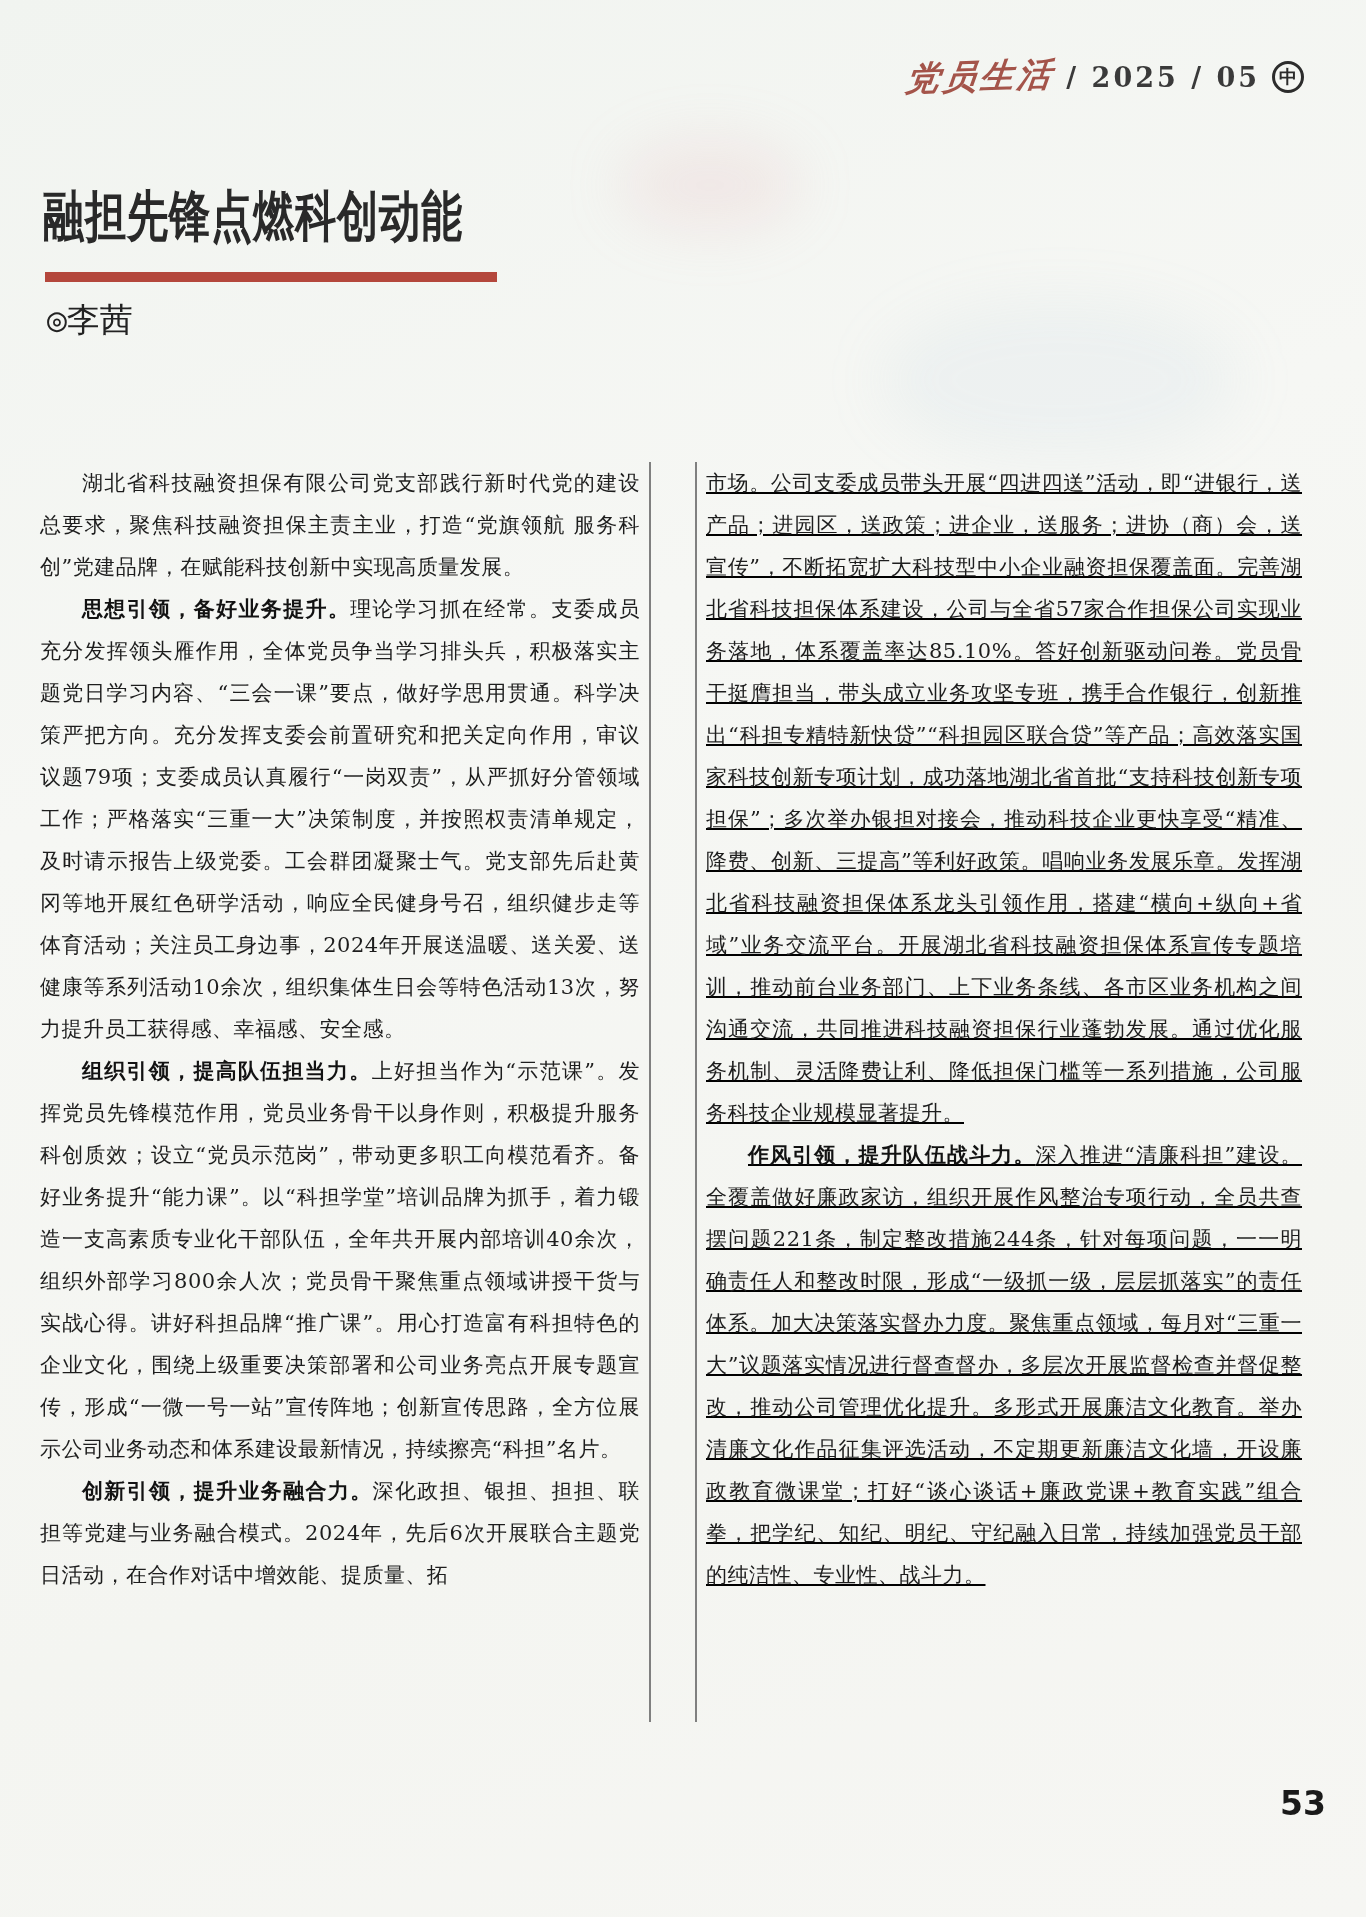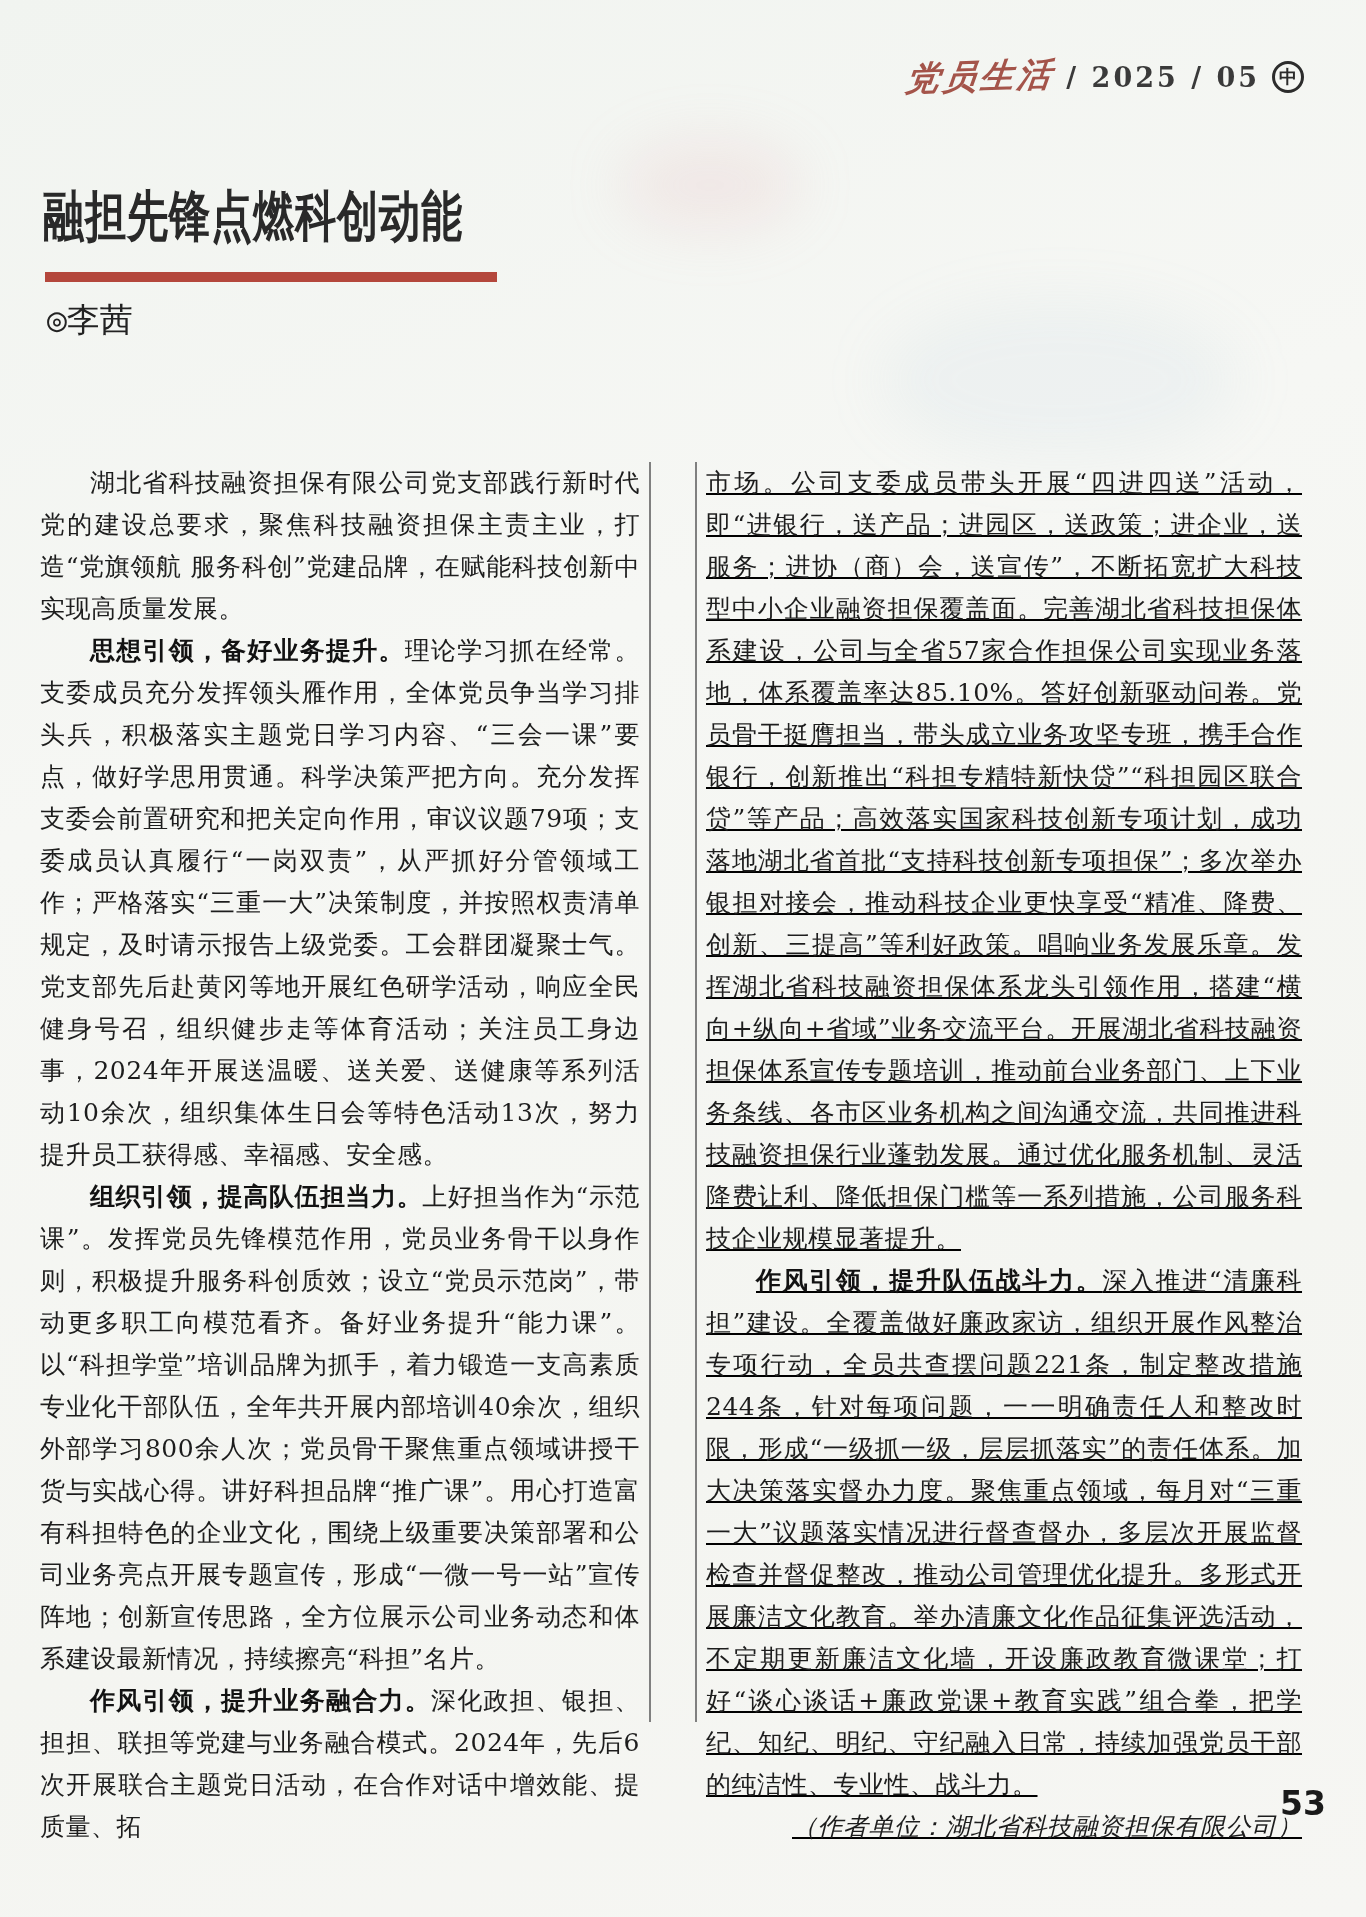--- a/index.html
+++ b/index.html
@@ -36,21 +36,21 @@
 
   .columns { position:absolute; left:40px; top:462px; width:1262px; display:flex; }
   .col { width:600px; }
   .col.right { width:596px;text-decoration:underline; }
   .gutter { flex:none; width:66px; height:1260px; position:relative; }
   .gutter .vline { position:absolute; top:0; height:100%; width:2px; background:#808080; }
   .gutter .v1 { left:9px; }
   .gutter .v2 { right:9px; }
 
   .col p {
-    margin:0; font-size:25px; line-height:42px; color:#1d1d1d;
+    margin:0; font-size:21px; line-height:42px; color:#1d1d1d;
     text-align:justify; letter-spacing:0.5px;
   }
   .col p.indent { text-indent:2em; }
   .col p b.lead { font-family:"DejaVu Sans", sans-serif; font-weight:700; color:#121212; }
   .col p.note { text-align:right; font-style:italic; }
 
   .pagenum { position:absolute; left:1280px; top:1784px; font-size:33px; font-weight:700;
     color:#1a1a1a; font-family:"DejaVu Sans", sans-serif; }
 </style>
 </head>
@@ -68,27 +68,26 @@
 
   <h1 class="title">融担先锋点燃科创动能</h1>
   <div class="rule" style="background: rgb(180, 71, 60);"></div>
   <div class="author">◎李茜</div>
 
   <div class="columns">
     <div class="col left" id="col-0">
         <p class="indent">湖北省科技融资担保有限公司党支部践行新时代党的建设总要求，聚焦科技融资担保主责主业，打造“党旗领航 服务科创”党建品牌，在赋能科技创新中实现高质量发展。</p>
         <p class="indent"><b class="lead">思想引领，备好业务提升。</b>理论学习抓在经常。支委成员充分发挥领头雁作用，全体党员争当学习排头兵，积极落实主题党日学习内容、“三会一课”要点，做好学思用贯通。科学决策严把方向。充分发挥支委会前置研究和把关定向作用，审议议题79项；支委成员认真履行“一岗双责”，从严抓好分管领域工作；严格落实“三重一大”决策制度，并按照权责清单规定，及时请示报告上级党委。工会群团凝聚士气。党支部先后赴黄冈等地开展红色研学活动，响应全民健身号召，组织健步走等体育活动；关注员工身边事，2024年开展送温暖、送关爱、送健康等系列活动10余次，组织集体生日会等特色活动13次，努力提升员工获得感、幸福感、安全感。</p>
         <p class="indent"><b class="lead">组织引领，提高队伍担当力。</b>上好担当作为“示范课”。发挥党员先锋模范作用，党员业务骨干以身作则，积极提升服务科创质效；设立“党员示范岗”，带动更多职工向模范看齐。备好业务提升“能力课”。以“科担学堂”培训品牌为抓手，着力锻造一支高素质专业化干部队伍，全年共开展内部培训40余次，组织外部学习800余人次；党员骨干聚焦重点领域讲授干货与实战心得。讲好科担品牌“推广课”。用心打造富有科担特色的企业文化，围绕上级重要决策部署和公司业务亮点开展专题宣传，形成“一微一号一站”宣传阵地；创新宣传思路，全方位展示公司业务动态和体系建设最新情况，持续擦亮“科担”名片。</p>
-        <p class="indent"><b class="lead">作风引领，提升业务融合力。</b>深化政担、银担、担担、联担等党建与业务融合模式。2024年，先后6次开展联合主题党日活动，在合作对话中增效能、提质量、拓</p>
+        <p class="indent"><b class="lead">创新引领，提升业务融合力。</b>深化政担、银担、担担、联担等党建与业务融合模式。2024年，先后6次开展联合主题党日活动，在合作对话中增效能、提质量、拓</p>
       </div>
     <div class="gutter">
       <span class="vline v1"></span>
       <span class="vline v2"></span>
     </div>
     <div class="col right" id="col-1">
         <p class="">市场。公司支委成员带头开展“四进四送”活动，即“进银行，送产品；进园区，送政策；进企业，送服务；进协（商）会，送宣传”，不断拓宽扩大科技型中小企业融资担保覆盖面。完善湖北省科技担保体系建设，公司与全省57家合作担保公司实现业务落地，体系覆盖率达85.10%。答好创新驱动问卷。党员骨干挺膺担当，带头成立业务攻坚专班，携手合作银行，创新推出“科担专精特新快贷”“科担园区联合贷”等产品；高效落实国家科技创新专项计划，成功落地湖北省首批“支持科技创新专项担保”；多次举办银担对接会，推动科技企业更快享受“精准、降费、创新、三提高”等利好政策。唱响业务发展乐章。发挥湖北省科技融资担保体系龙头引领作用，搭建“横向+纵向+省域”业务交流平台。开展湖北省科技融资担保体系宣传专题培训，推动前台业务部门、上下业务条线、各市区业务机构之间沟通交流，共同推进科技融资担保行业蓬勃发展。通过优化服务机制、灵活降费让利、降低担保门槛等一系列措施，公司服务科技企业规模显著提升。</p>
         <p class="indent"><b class="lead">作风引领，提升队伍战斗力。</b>深入推进“清廉科担”建设。全覆盖做好廉政家访，组织开展作风整治专项行动，全员共查摆问题221条，制定整改措施244条，针对每项问题，一一明确责任人和整改时限，形成“一级抓一级，层层抓落实”的责任体系。加大决策落实督办力度。聚焦重点领域，每月对“三重一大”议题落实情况进行督查督办，多层次开展监督检查并督促整改，推动公司管理优化提升。多形式开展廉洁文化教育。举办清廉文化作品征集评选活动，不定期更新廉洁文化墙，开设廉政教育微课堂；打好“谈心谈话+廉政党课+教育实践”组合拳，把学纪、知纪、明纪、守纪融入日常，持续加强党员干部的纯洁性、专业性、战斗力。</p>
-        <p class=" note">（作者单位：湖北省科技融资担保有限公司）</p>
       </div>
   </div>
 
   <div class="pagenum">53</div>
 </div>
 
 </body></html>

